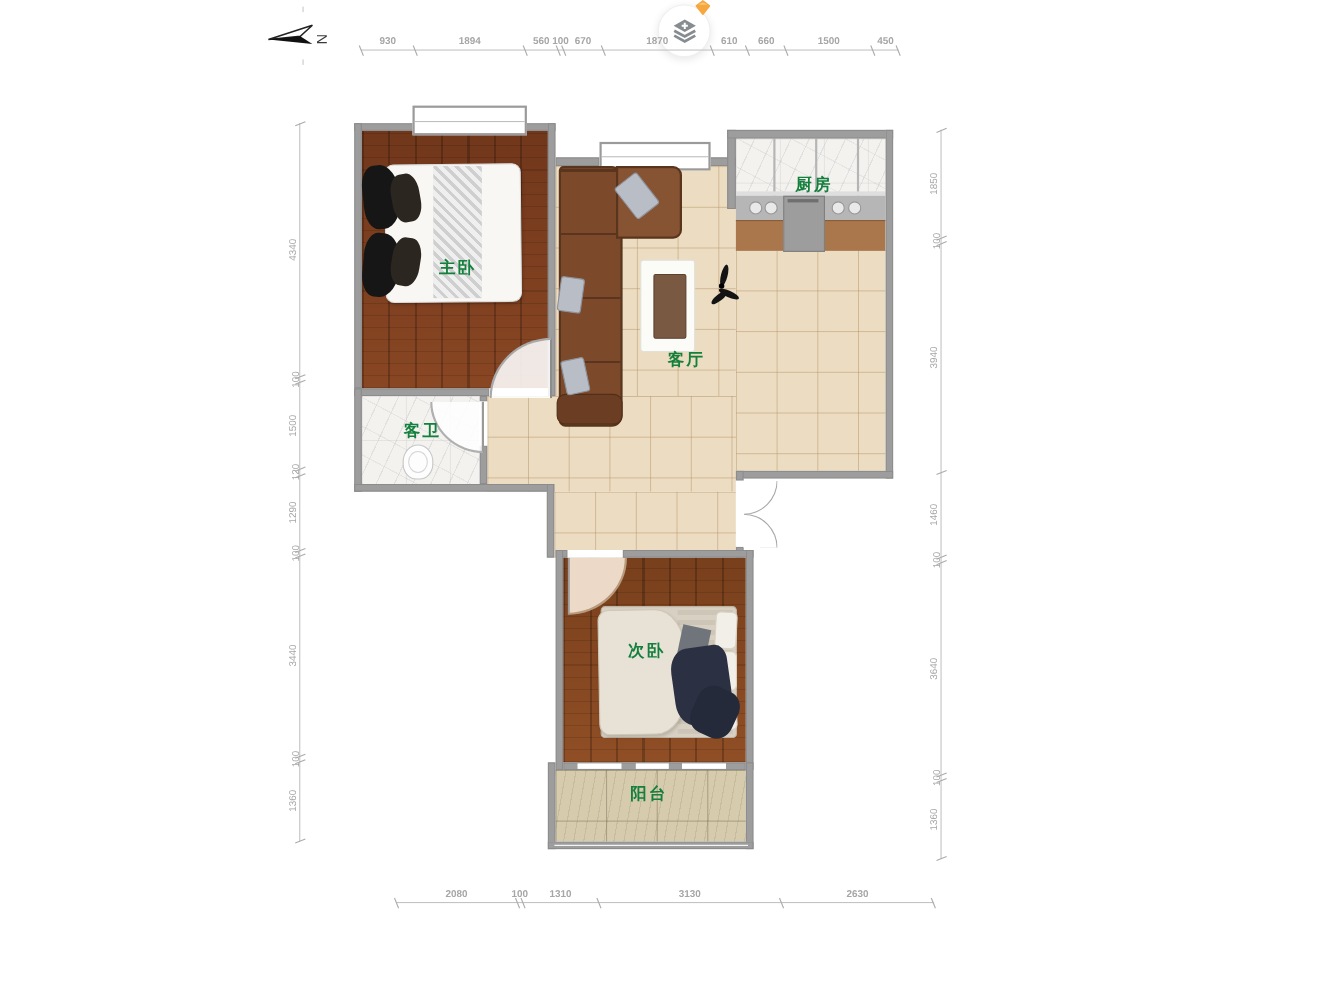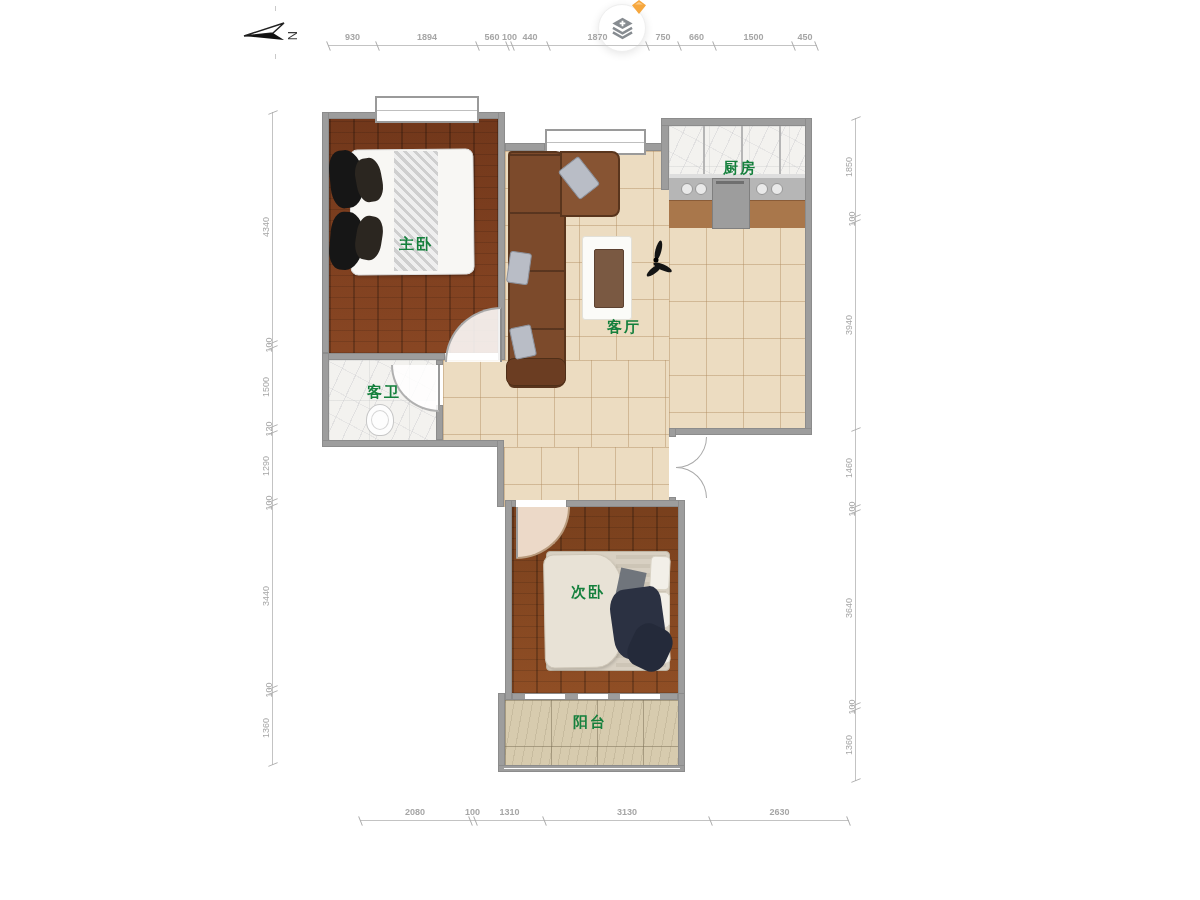--- a/index.html
+++ b/index.html
@@ -214,27 +214,27 @@
     <div class="seg" style="width:100px;">
         <span>1894</span>
       </div>
     <div class="seg" style="width:30px;">
         <span>560</span>
       </div>
     <div class="seg" style="width:5px;">
         <span>100</span>
       </div>
     <div class="seg" style="width:36px;">
-        <span>440</span>
+        <span>670</span>
       </div>
     <div class="seg" style="width:99px;">
         <span>1870</span>
       </div>
     <div class="seg" style="width:32px;">
-        <span>750</span>
+        <span>610</span>
       </div>
     <div class="seg" style="width:35px;text-align:center;">
         <span>660</span>
       </div>
     <div class="seg" style="width:79px;">
         <span>1500</span>
       </div>
     <div class="seg" style="width:24px;">
         <span>450</span>
       </div>

